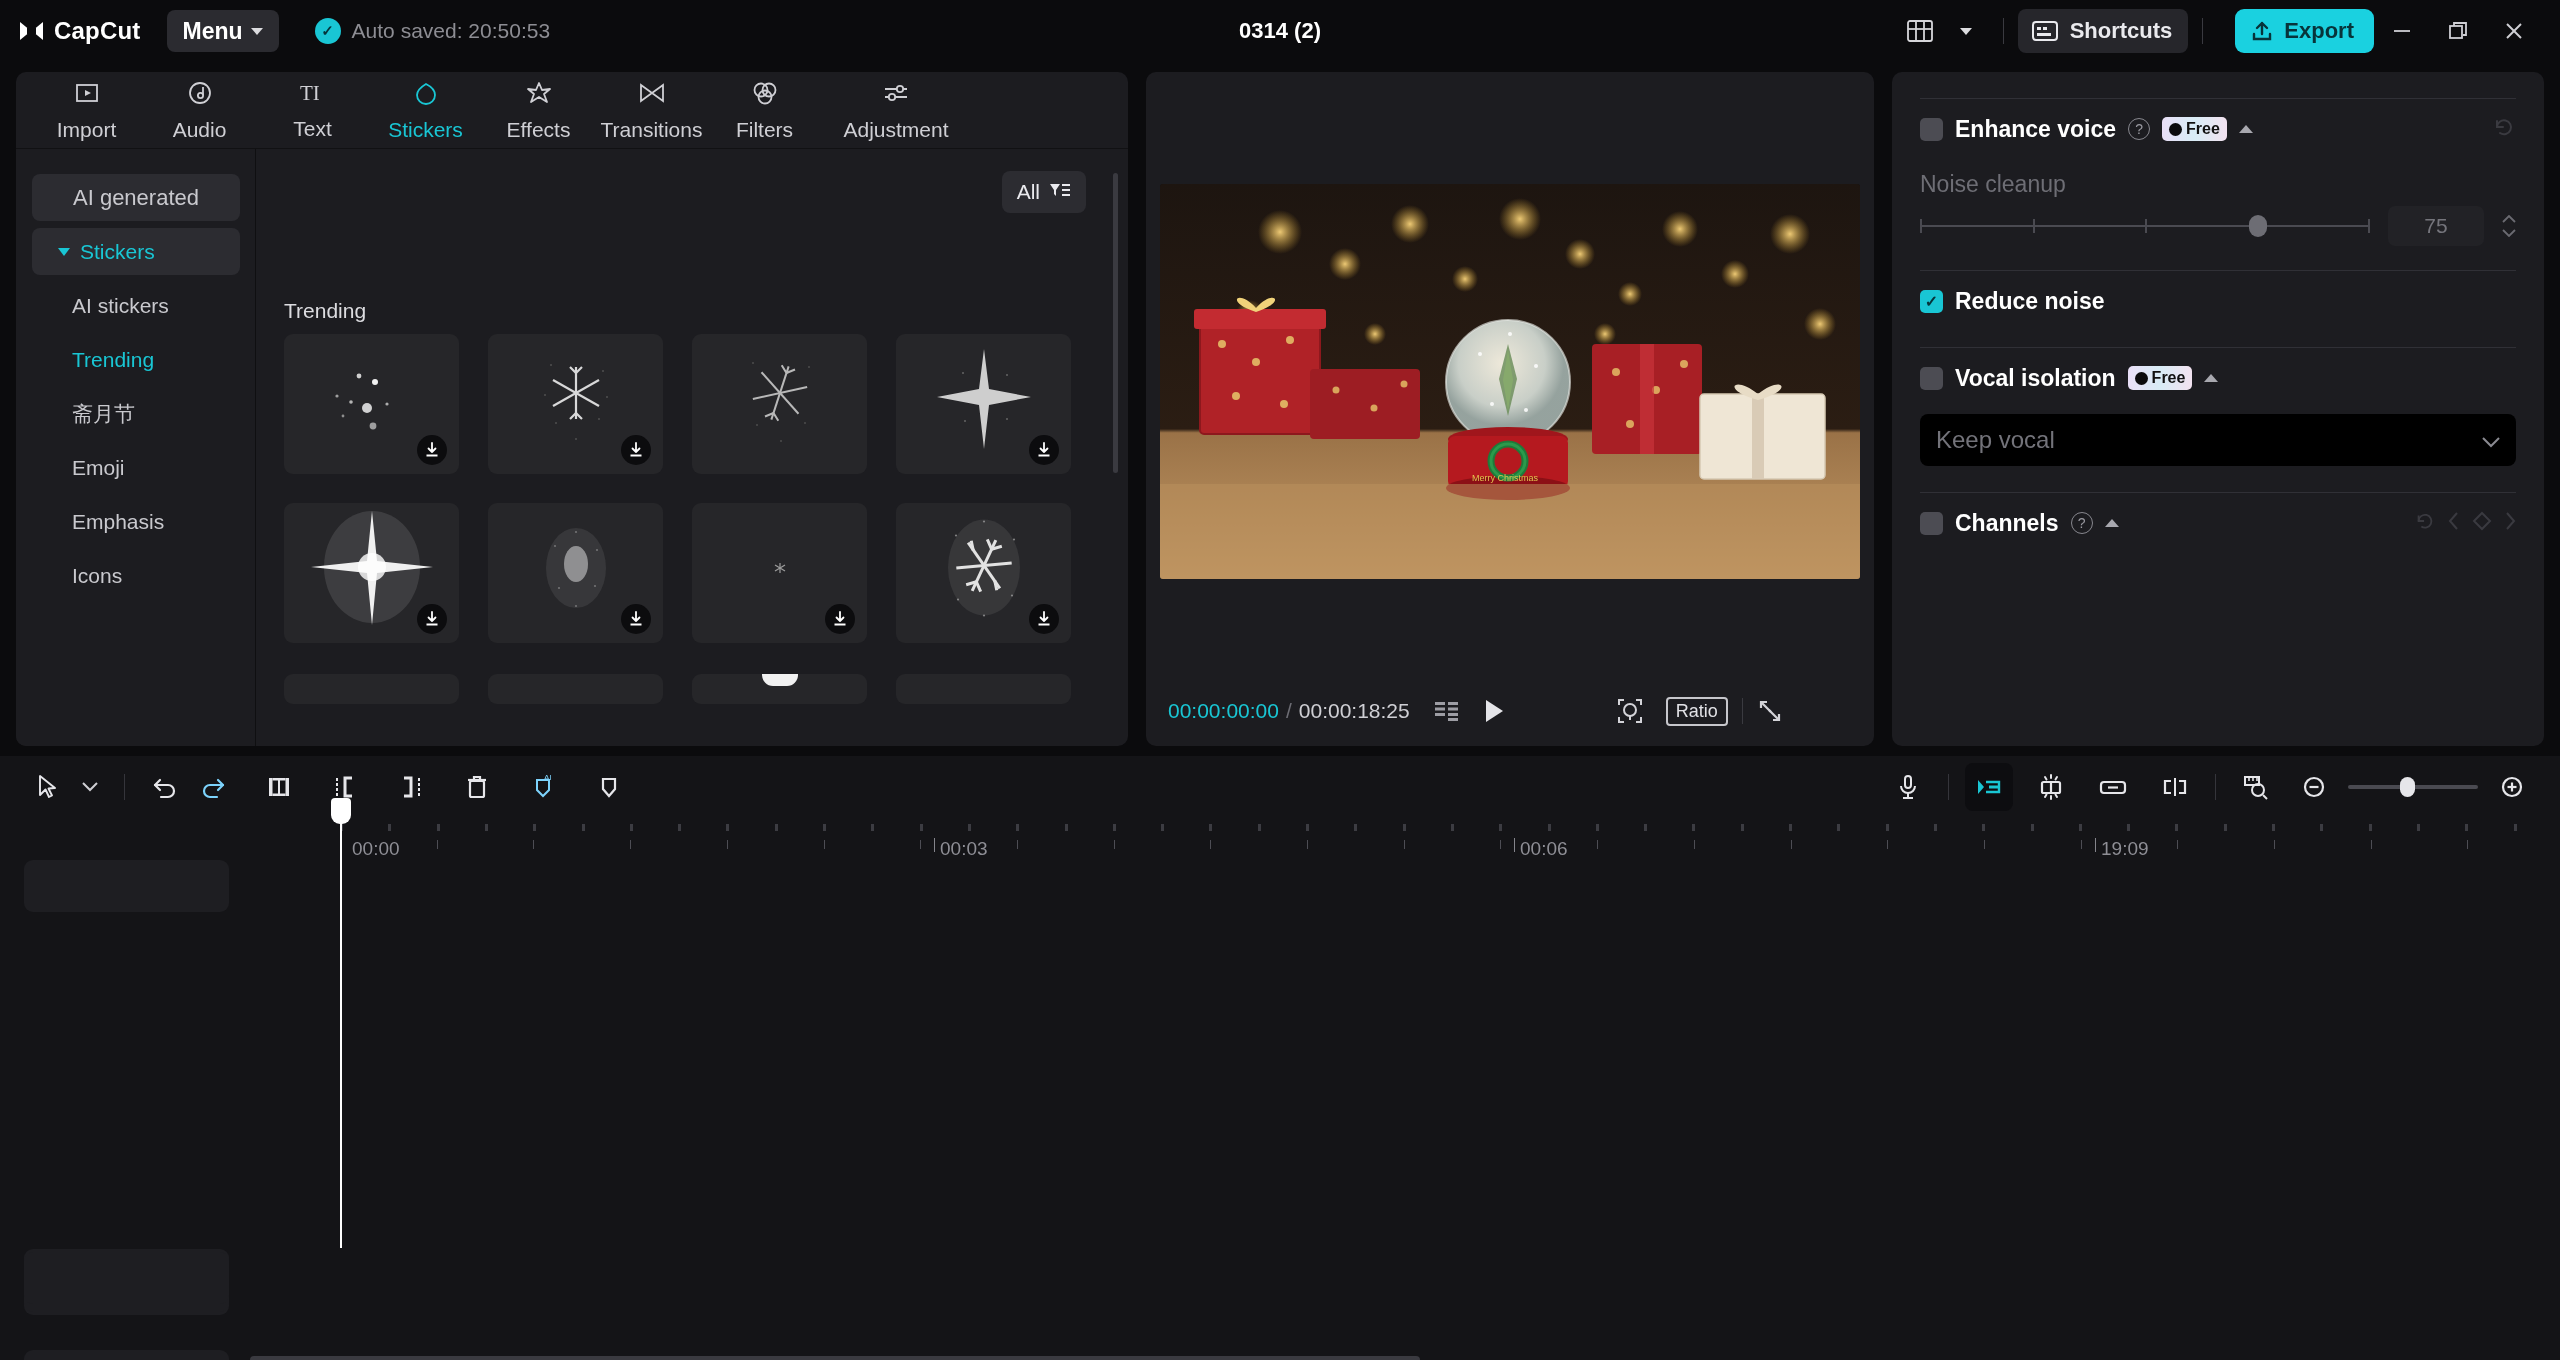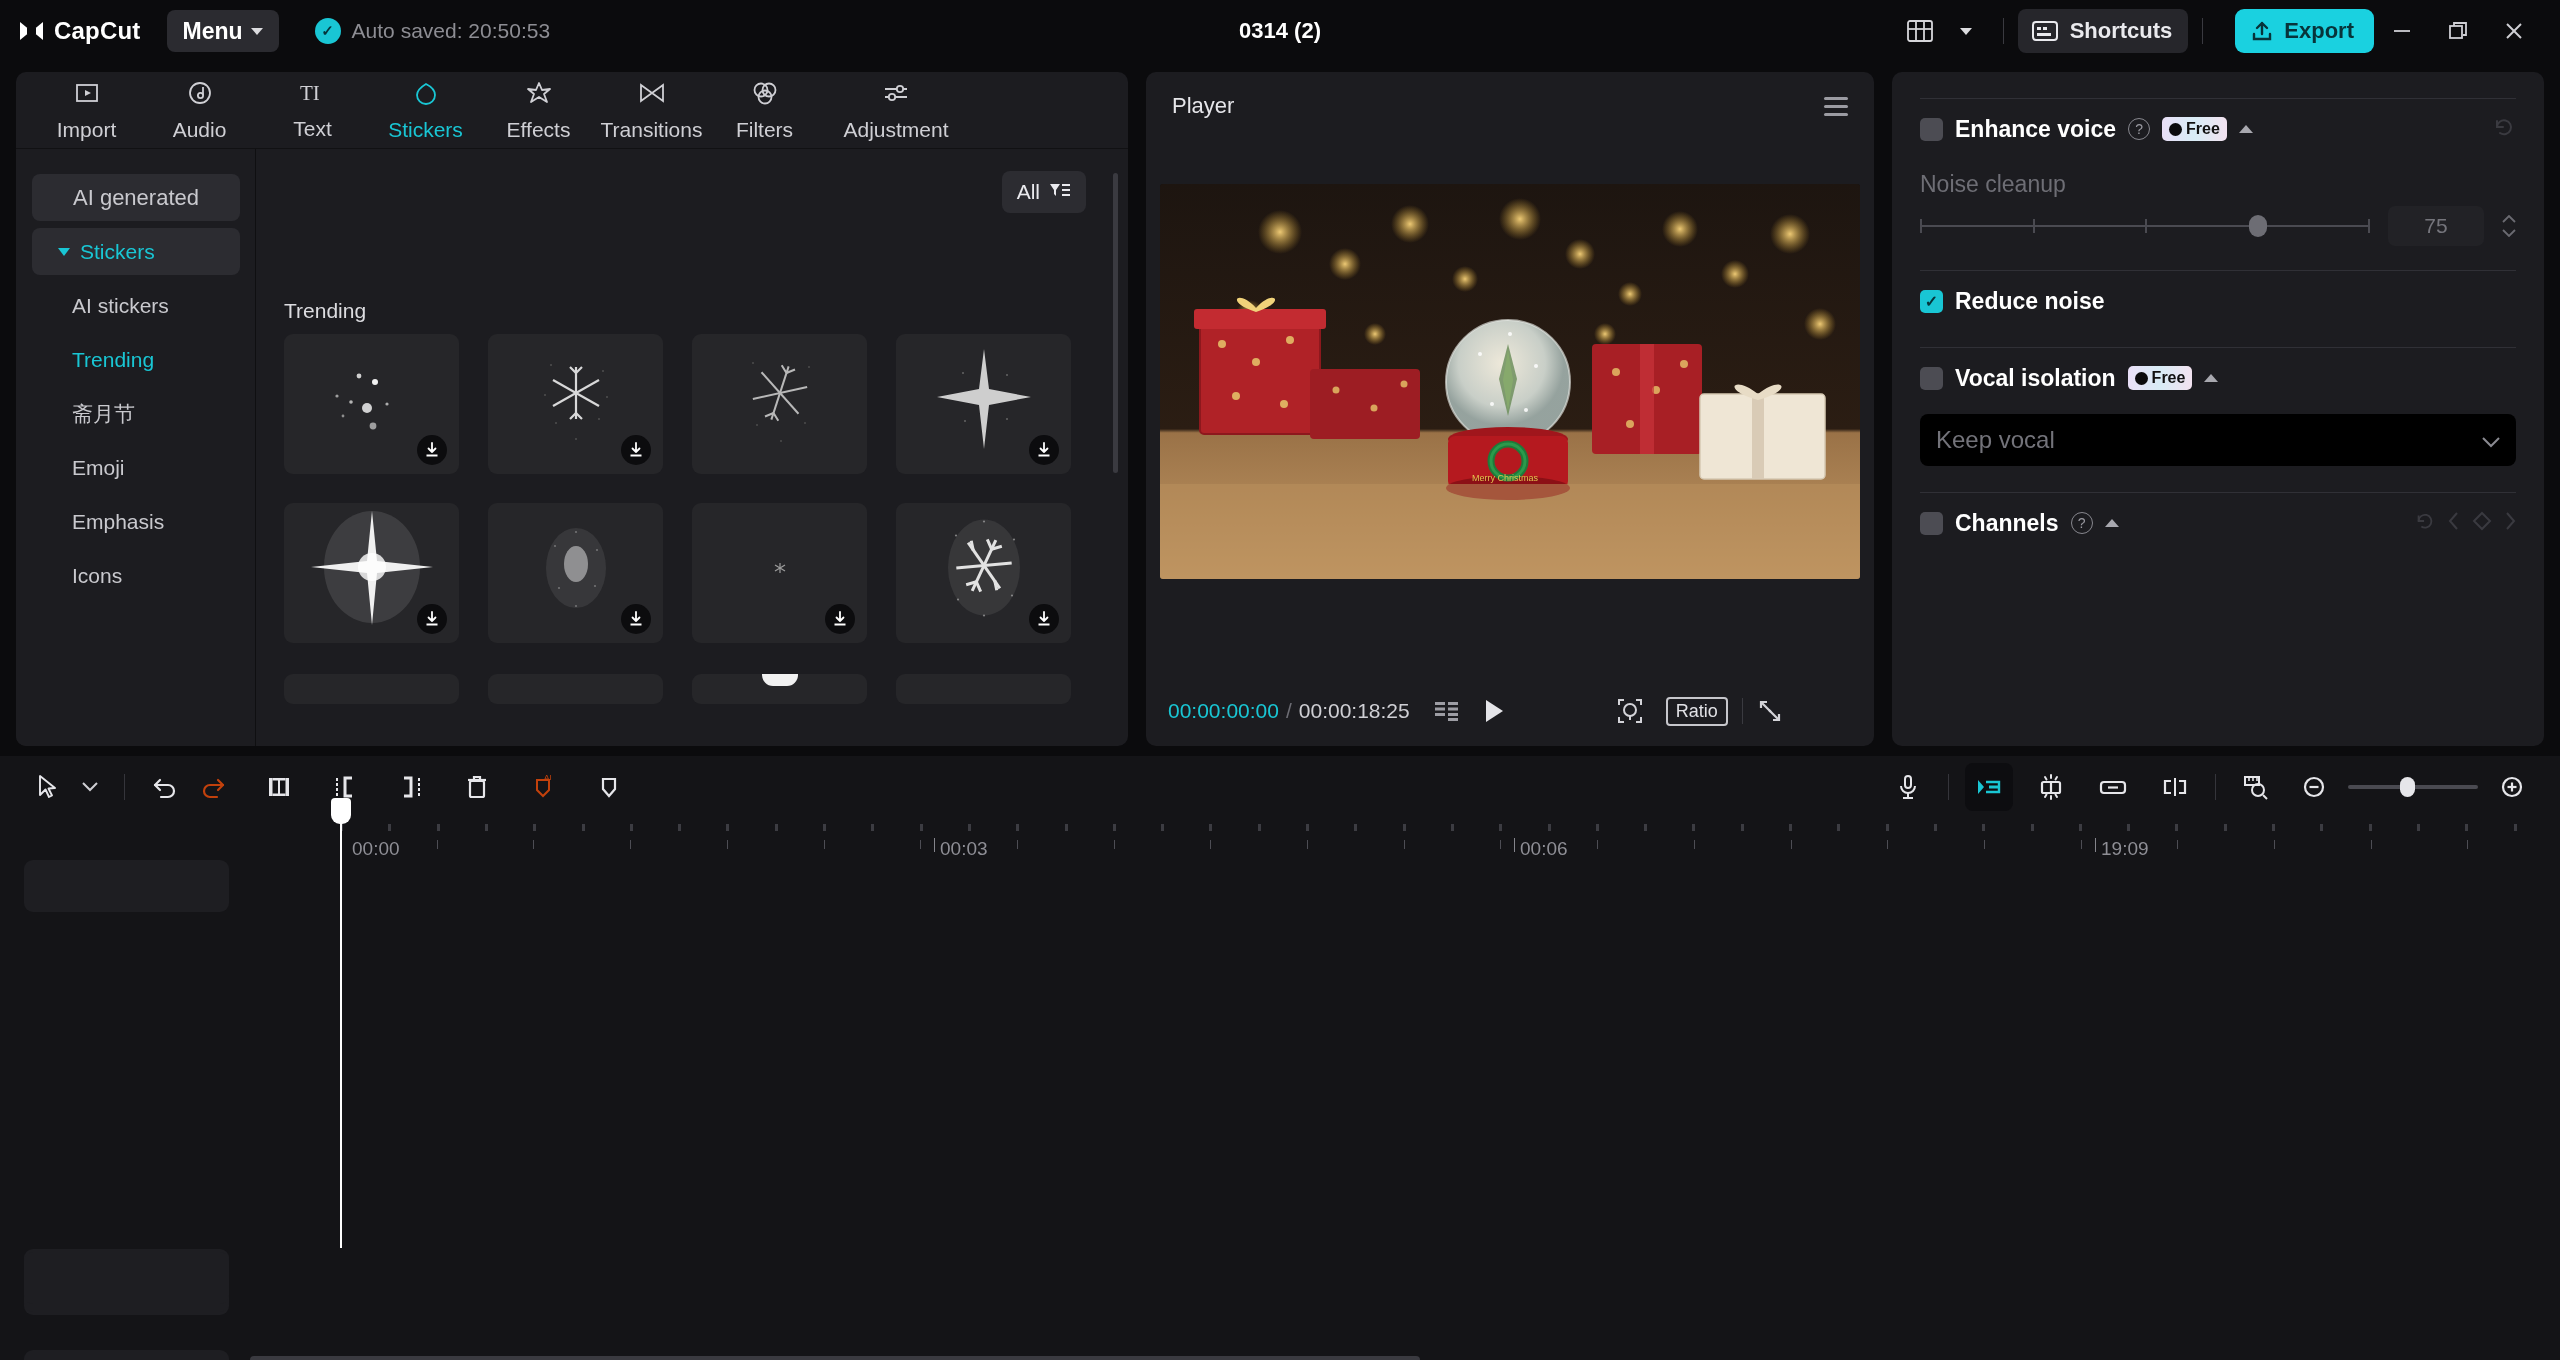--- a/index.html
+++ b/index.html
@@ -160,21 +160,21 @@
   .select {
     height:52px; border-radius:8px; background:#000000; display:flex;align-items:center;justify-content:space-between;
     padding:0 16px; font-size:24px; color:#73737a; cursor:pointer; margin-top:6px;
   }
   .kf { display:flex; align-items:center; gap:12px; margin-left:auto; color:#3a3a40;}
 
   
   .timeline { position:absolute; left:0; top:756px; width:2560px; height:604px; background:#141417; }
   .tl-toolbar { height:62px; display:flex; align-items:center; padding: 0 24px; }
   .tti { width:48px;height:48px;display:flex;align-items:center;justify-content:center;cursor:pointer;color:#e6e6ea;}
-  .tti.dim { color:#c2410c; }
+  .tti.dim { color:#7dd3fc; }
   .tti.sel { background:#0d0d10; border-radius:8px; color:#19c6d4; }
   .tti-sm { width:36px;height:48px;display:flex;align-items:center;justify-content:center;cursor:pointer;color:#cfcfd4;}
   .tvbar { width:1px;height:26px;background:#35353b;margin:0 16px; }
   .zoom-track { width:130px; height:4px; background:#4a4a51; border-radius:3px; position:relative; margin:0 10px; }
   .zoom-knob { position:absolute; left:52px; top:-8px; width:15px;height:20px;border-radius:8px;background:#e6e6ea;cursor:pointer;}
 
   .ruler { position:absolute; left:0; top:62px; width:2560px; height:42px; background:#141417; }
   .ruler-inner { position:absolute; left:340px; top:0; right:0; height:42px; }
   .rmark { position:absolute; top:22px; width:1px; height:9px; background:#4d4d54; }
   .rmaj { position:absolute; top:20px; width:1px; height:14px; background:#84848b; }
@@ -573,28 +573,20 @@
             </div>
             <div class="cell" style="height:30px"></div>
           </div>
 
           <div class="lib-scroll"></div>
         </div>
       </div>
     </div>
 
     <div class="player">
-      <div class="player-hd">
-        <span class="ttl">Player</span>
-        <span class="hamb">
-            <i></i>
-            <i></i>
-            <i></i>
-          </span>
-      </div>
 
       <div class="video-wrap">
         <div class="video">
           <svg width="700" height="395" viewBox="0 0 700 395">
             <defs>
               <linearGradient id="bg" x1="0" y1="0" x2="0" y2="1">
                 <stop offset="0%" stop-color="#1d1510"></stop>
                   <stop offset="62%" stop-color="#2b1d13"></stop>
                 <stop offset="63%" stop-color="#9a7247"></stop>
                   <stop offset="100%" stop-color="#c49a66"></stop>

